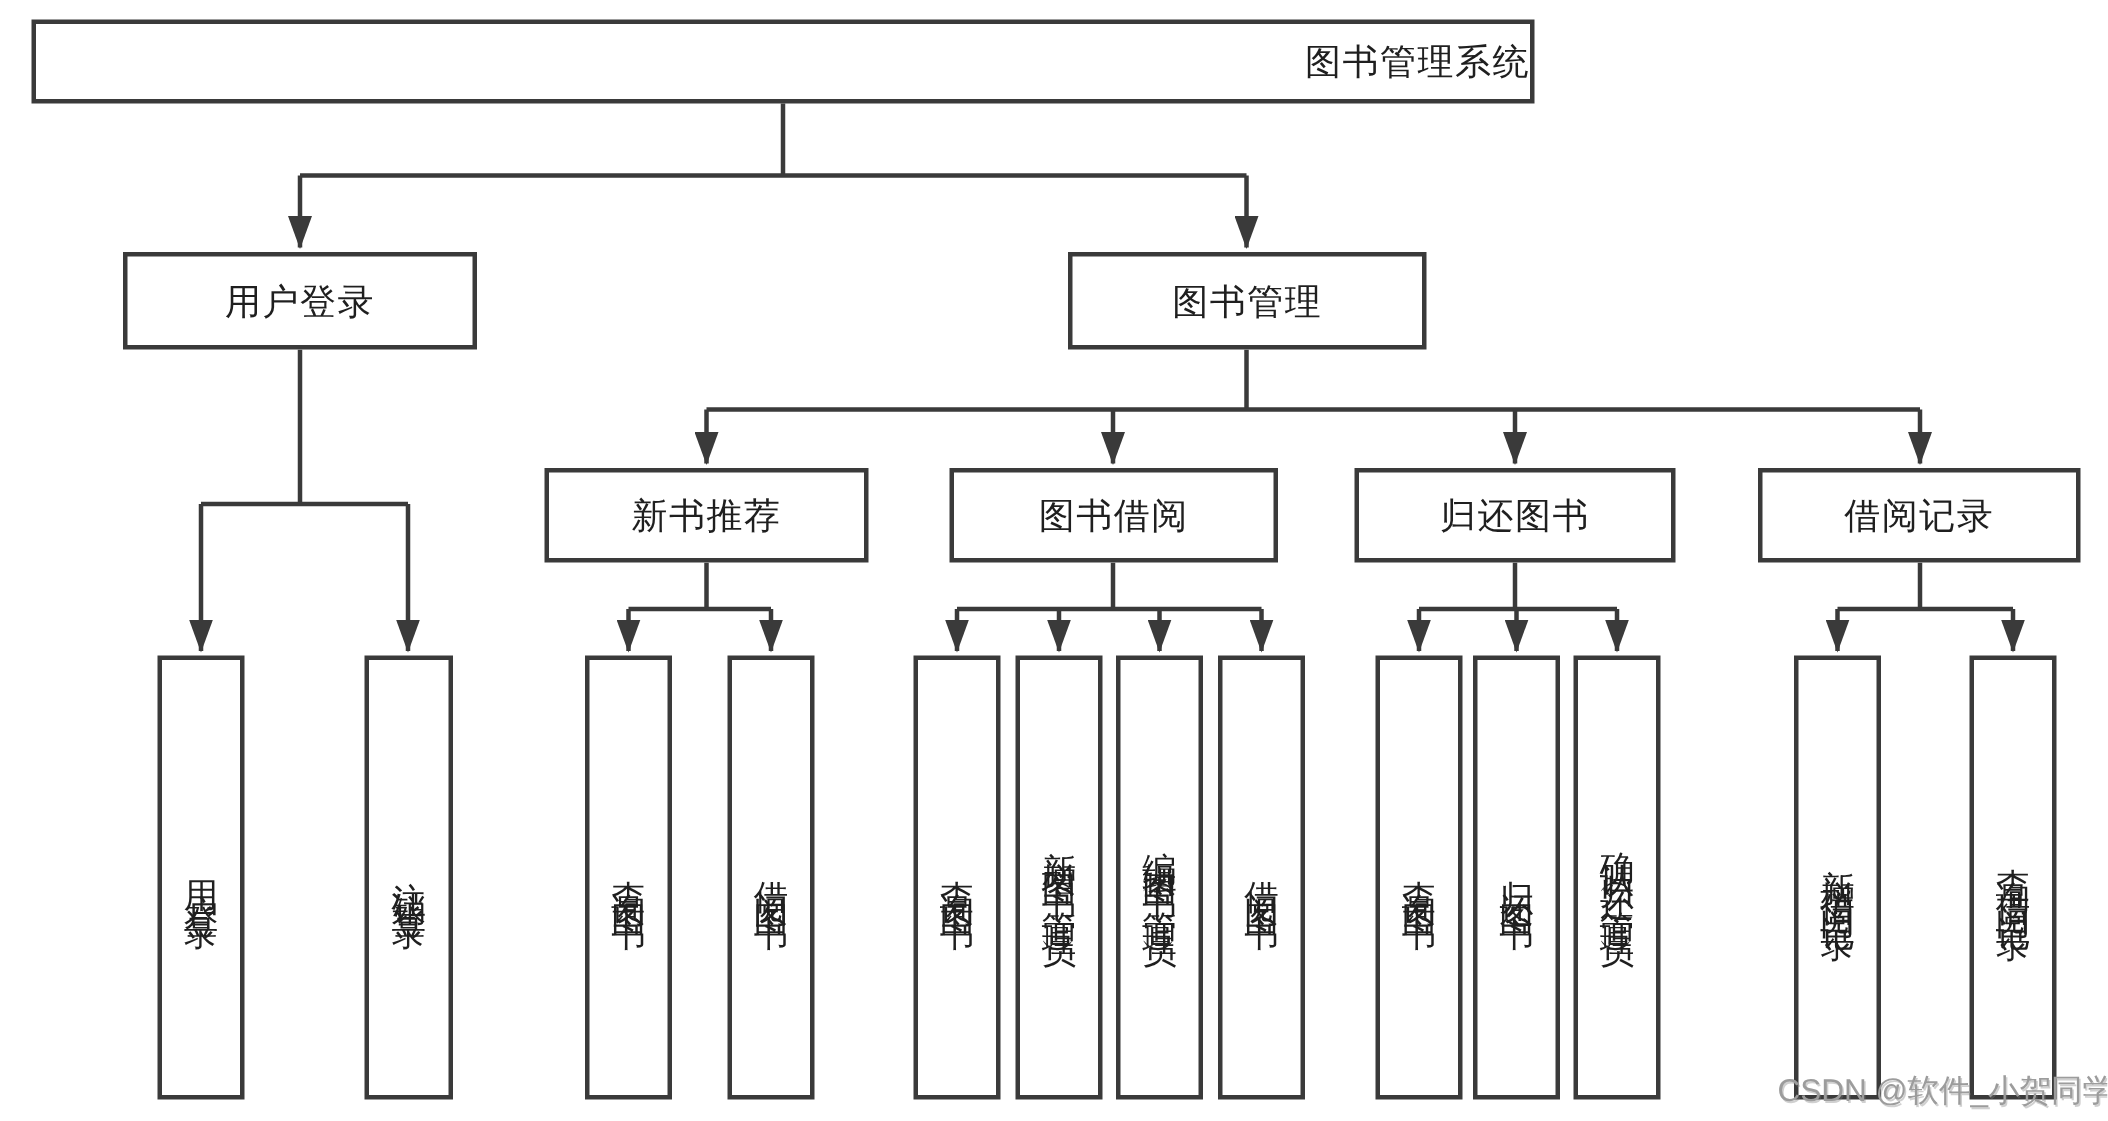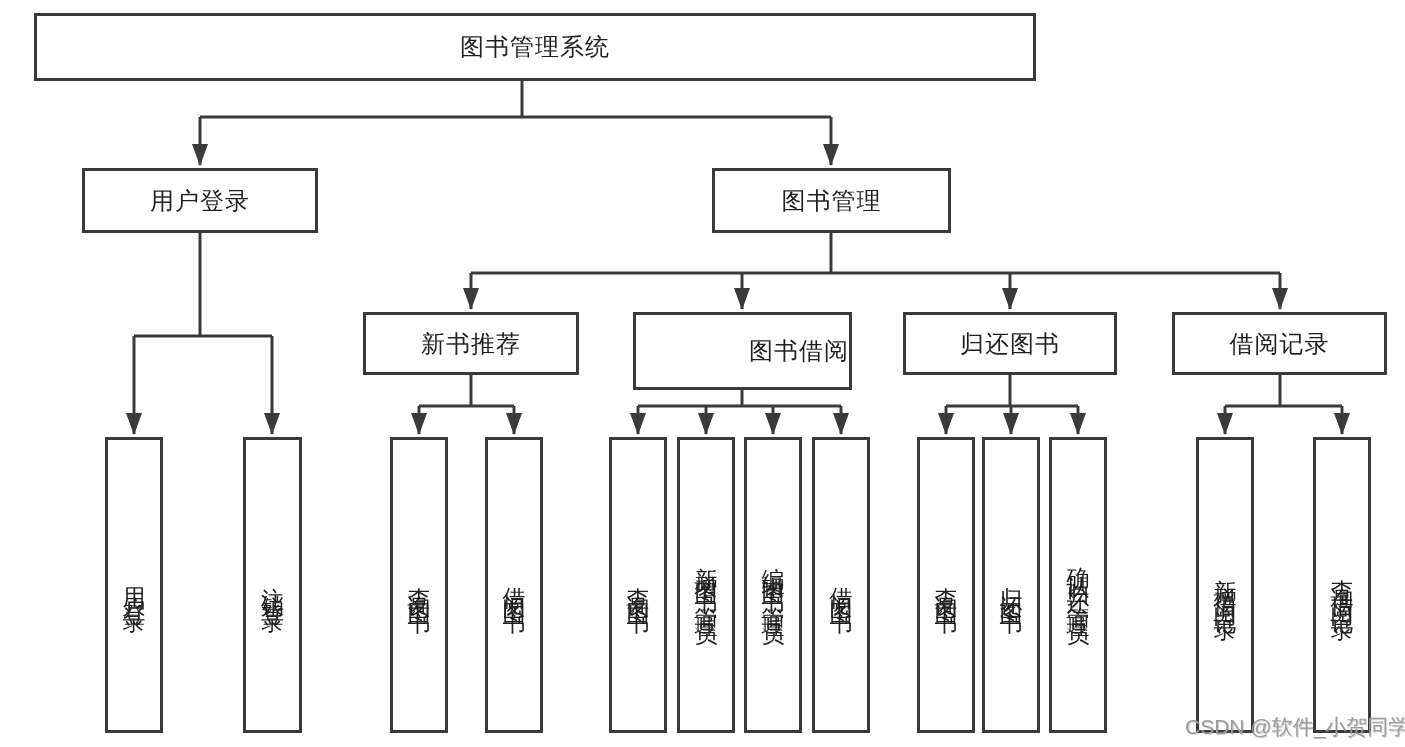--- a/index.html
+++ b/index.html
@@ -95,35 +95,35 @@
       <path d="M1011,406 L1011,434" marker-end="url(#arrow)"></path>
       <path d="M1078,406 L1078,434" marker-end="url(#arrow)"></path>
 
       <path d="M1280,375 L1280,406"></path>
       <path d="M1225,406 L1342,406"></path>
       <path d="M1225,406 L1225,434" marker-end="url(#arrow)"></path>
       <path d="M1342,406 L1342,434" marker-end="url(#arrow)"></path>
     </g>
   </svg>
 
-  <div class="box hbox" style="left:34px; top:13px; width:1002px; height:68px;">
+  <div class="box hbox" style="left:21px; top:13px; width:1002px; height:56px;justify-content:flex-end;">
     <span>图书管理系统</span>
   </div>
 
   <div class="box hbox" style="left:82px; top:168px; width:236px; height:65px;">
     <span>用户登录</span>
   </div>
   <div class="box hbox" style="left:363px; top:312px; width:216px; height:63px;">
     <span>新书推荐</span>
   </div>
 
   <div class="box hbox" style="left:712px; top:168px; width:239px; height:65px;">
     <span>图书管理</span>
   </div>
-  <div class="box hbox" style="left:633px; top:312px; width:219px; height:78px;justify-content:flex-end;">
+  <div class="box hbox" style="left:633px; top:312px; width:219px; height:63px;">
     <span>图书借阅</span>
   </div>
   <div class="box hbox" style="left:903px; top:312px; width:214px; height:63px;">
     <span>归还图书</span>
   </div>
   <div class="box hbox" style="left:1172px; top:312px; width:215px; height:63px;">
     <span>借阅记录</span>
   </div>
 
   <div class="box leaf" style="left:105px; top:437px; width:58px; height:296px;">

